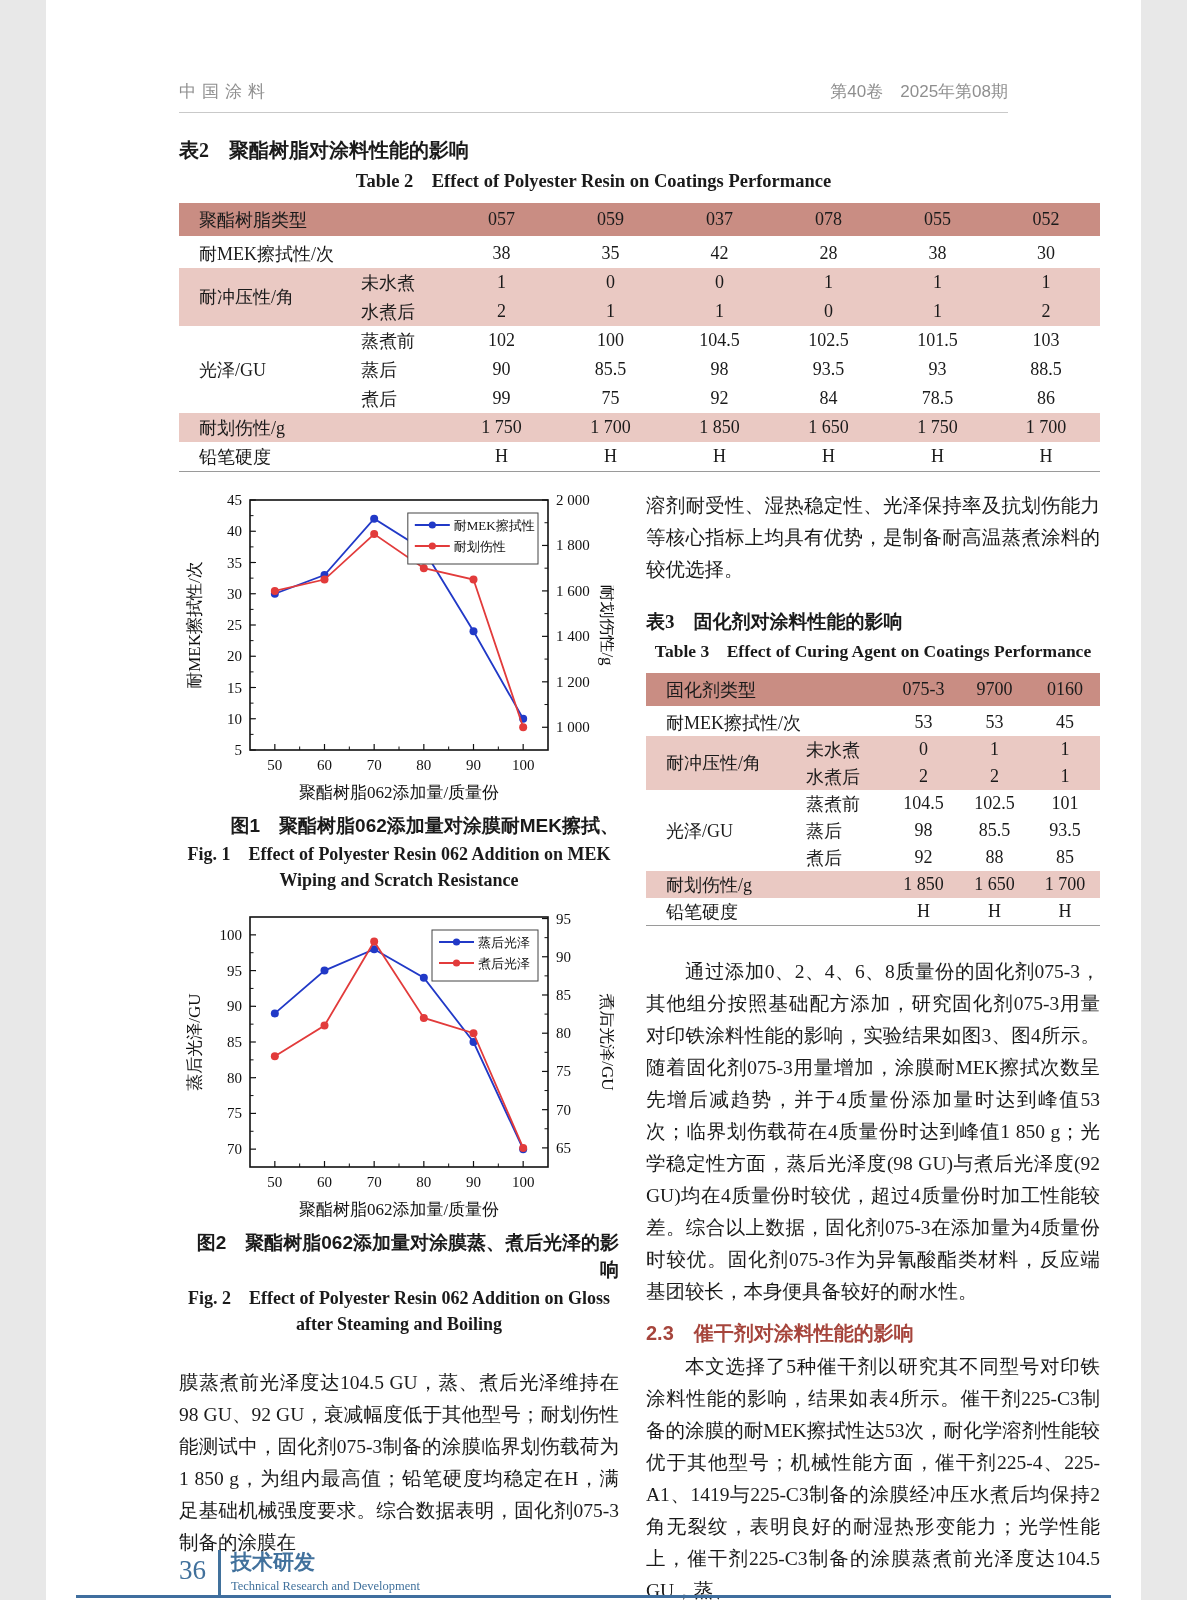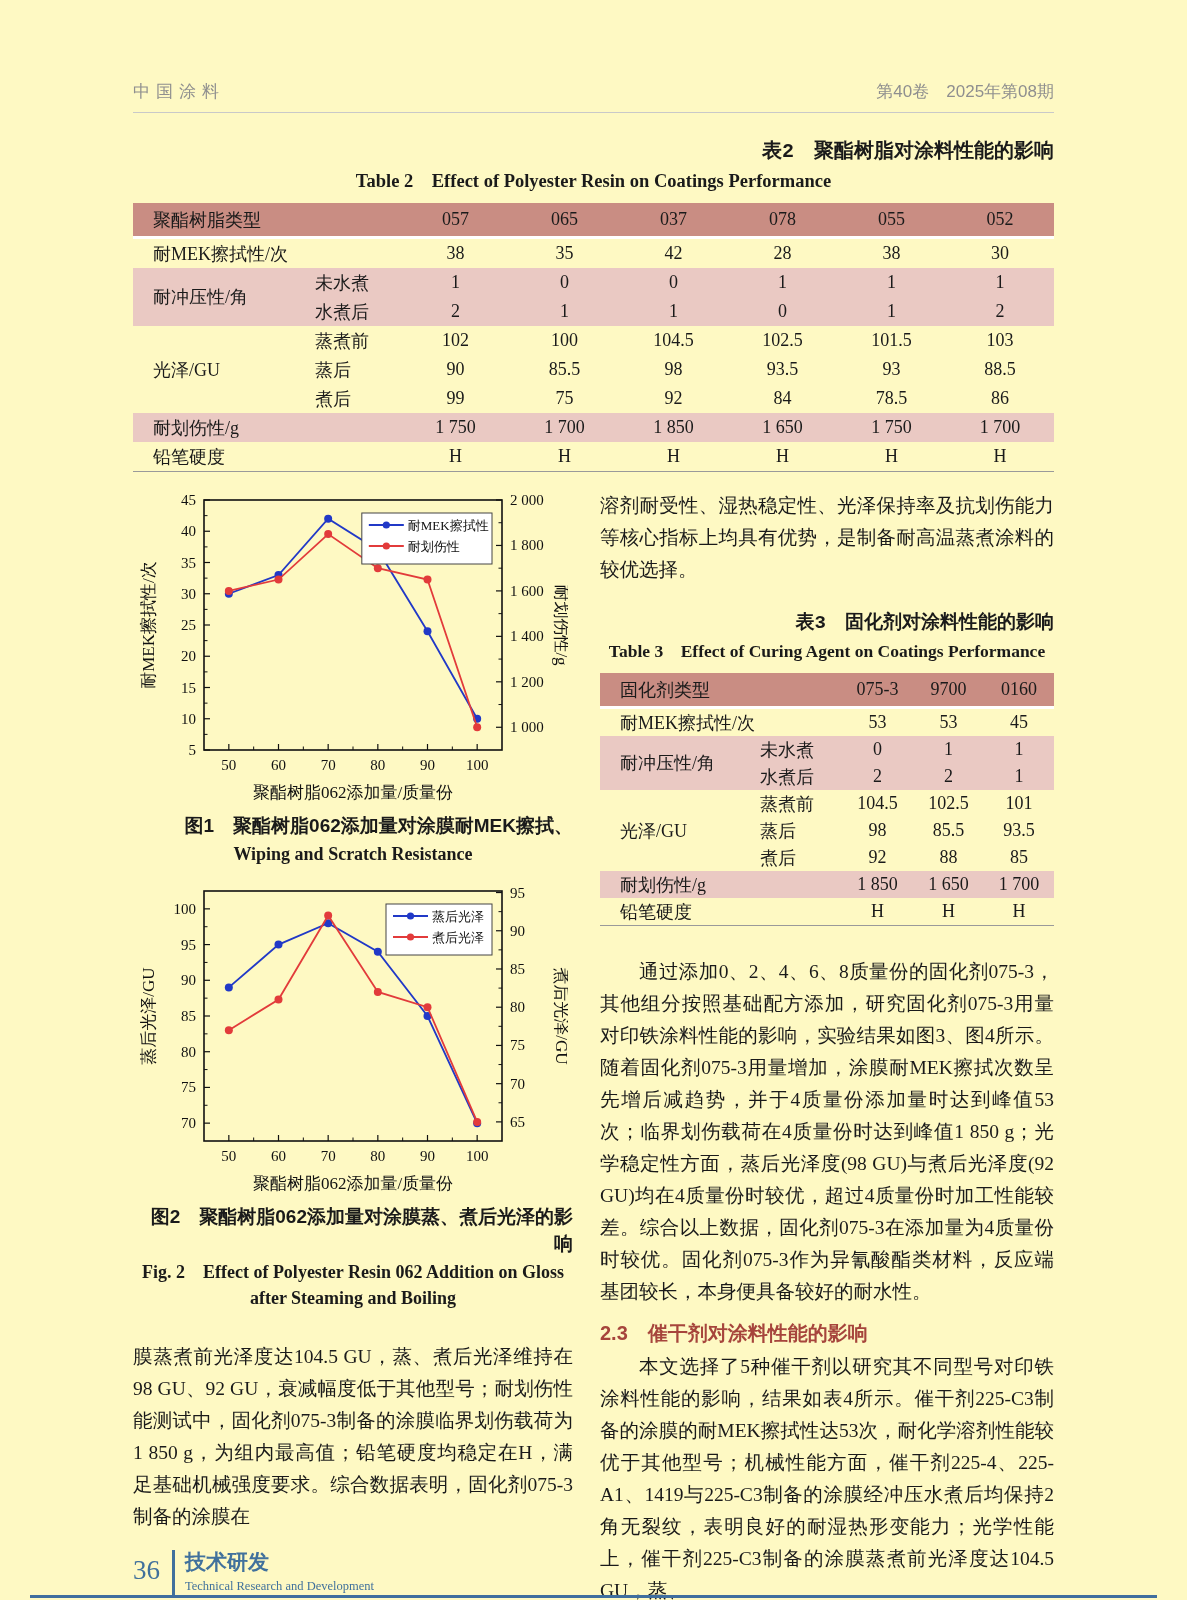--- a/index.html
+++ b/index.html
@@ -1,27 +1,27 @@
 <!DOCTYPE html>
 <html><head>
 <meta charset="utf-8">
 <style>
   html,body{margin:0;padding:0;background:#e8e8e8;}
-  .page{width:1187px;height:1600px;background:#fef9c3;position:relative;overflow:hidden;
+  .page{width:1095px;height:1600px;background:#ffffff;position:relative;overflow:hidden;
         color:#1a1a1a;font-family:"Liberation Serif","DejaVu Serif",serif;margin:0 auto;}
   .inner{padding:80px 133px 0 133px;}
 
   
   .pg-header{display:flex;justify-content:space-between;align-items:baseline;
              font-family:"Liberation Sans","DejaVu Sans",sans-serif;color:#8f8f8f;font-size:17px;}
   .journal{letter-spacing:6px;}
   .header-rule{height:1px;background:#c9c9c9;margin-top:9px;}
 
   
-  .cap-zh{text-align:right;font-family:Liberation Mono, monospace;
+  .cap-zh{text-align:left;font-family:Liberation Serif, serif;
           font-weight:bold;font-size:20px;margin-top:23px;}
   .cap-en{text-align:center;font-family:"Liberation Serif","DejaVu Serif",serif;
           font-weight:bold;font-size:18.5px;margin-top:4px;}
   .t2-caps{margin-top:24px;}
   .t3-caps{margin-top:16px;}
   .cap-line{display:block;}
 
   
   table.ptable{border-collapse:collapse;width:100%;margin-top:10px;font-size:18px;table-layout:fixed;}
   .ptable td{height:27px;text-align:center;padding:1px 2px;vertical-align:middle;}
@@ -82,21 +82,21 @@
           <col style="width:109px">
           <col style="width:109px">
         <col style="width:109px">
           <col style="width:109px">
           <col style="width:108px">
       </colgroup>
       <tbody>
           <tr class="hdr">
         <td class="lbl" colspan="2">聚酯树脂类型</td>
         <td>057</td>
-        <td>065</td>
+        <td>059</td>
         <td>037</td>
         <td>078</td>
         <td>055</td>
         <td>052</td>
       </tr>
       <tr>
         <td class="lbl" colspan="2">耐MEK擦拭性/次</td>
         <td>38</td>
         <td>35</td>
         <td>42</td>
@@ -260,20 +260,21 @@
               <circle cx="248.32" cy="37" r="3.6" fill="#2139c7"></circle>
               <text x="269.82" y="41.5" font-size="13">耐MEK擦拭性</text>
               <line x1="230.82" y1="58" x2="265.82" y2="58" stroke="#e23b3b" stroke-width="1.8"></line>
               <circle cx="248.32" cy="58" r="3.6" fill="#e23b3b"></circle>
               <text x="269.82" y="62.5" font-size="13">耐划伤性</text>
             </svg>
           <div class="fig-cap-zh">
             <span class="cap-line">图1　聚酯树脂062添加量对涂膜耐MEK擦拭、</span>
           </div>
           <div class="fig-cap-en">
+            <span class="cap-line">Fig. 1　Effect of Polyester Resin 062 Addition on MEK</span>
             <span class="cap-line">Wiping and Scratch Resistance</span>
           </div>
         </figure>
 
         <figure class="fig fig2">
           <svg width="430" height="318" viewBox="0 0 430 318">
               <rect x="66" y="12" width="298" height="250" fill="none" stroke="#111" stroke-width="1.6"></rect>
               <line x1="90.83333333333333" y1="262" x2="90.83333333333333" y2="256" stroke="#111" stroke-width="1.2"></line>
               <text x="90.83333333333333" y="282" text-anchor="middle" font-size="15">50</text>
               <line x1="140.5" y1="262" x2="140.5" y2="256" stroke="#111" stroke-width="1.2"></line>

